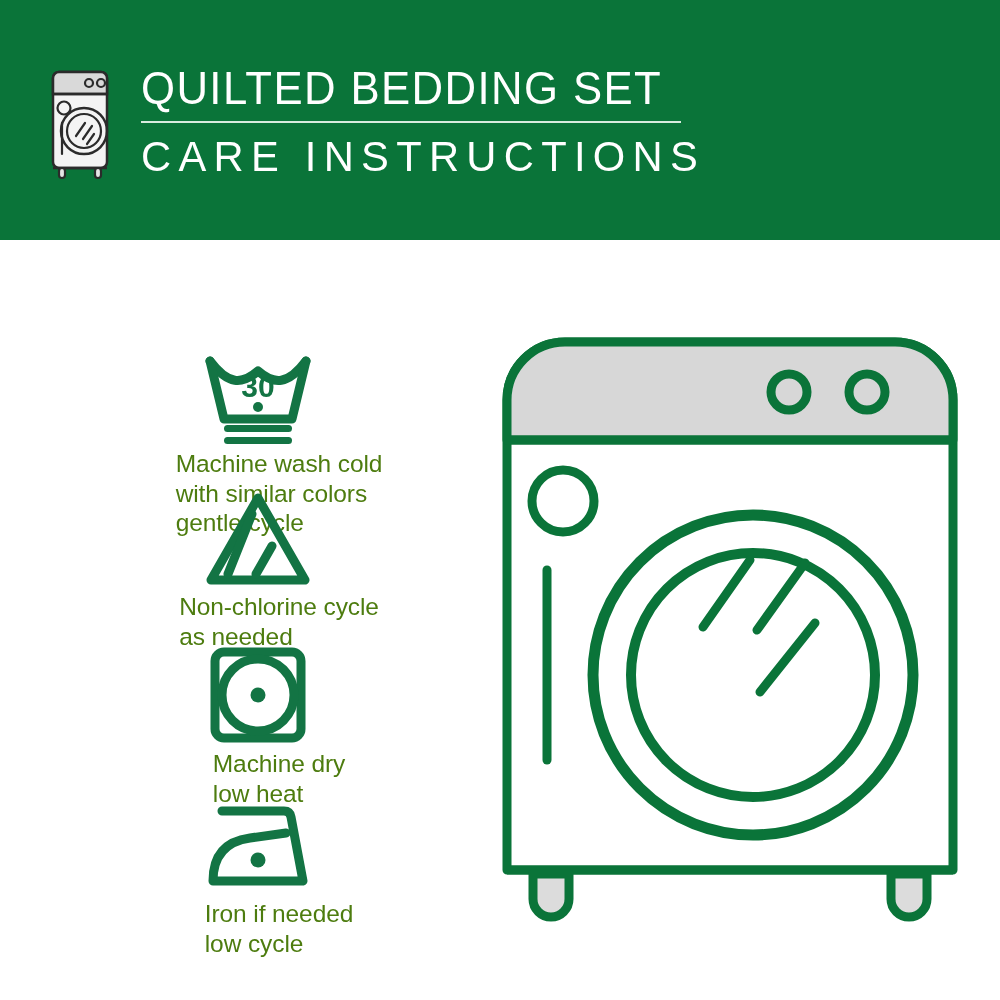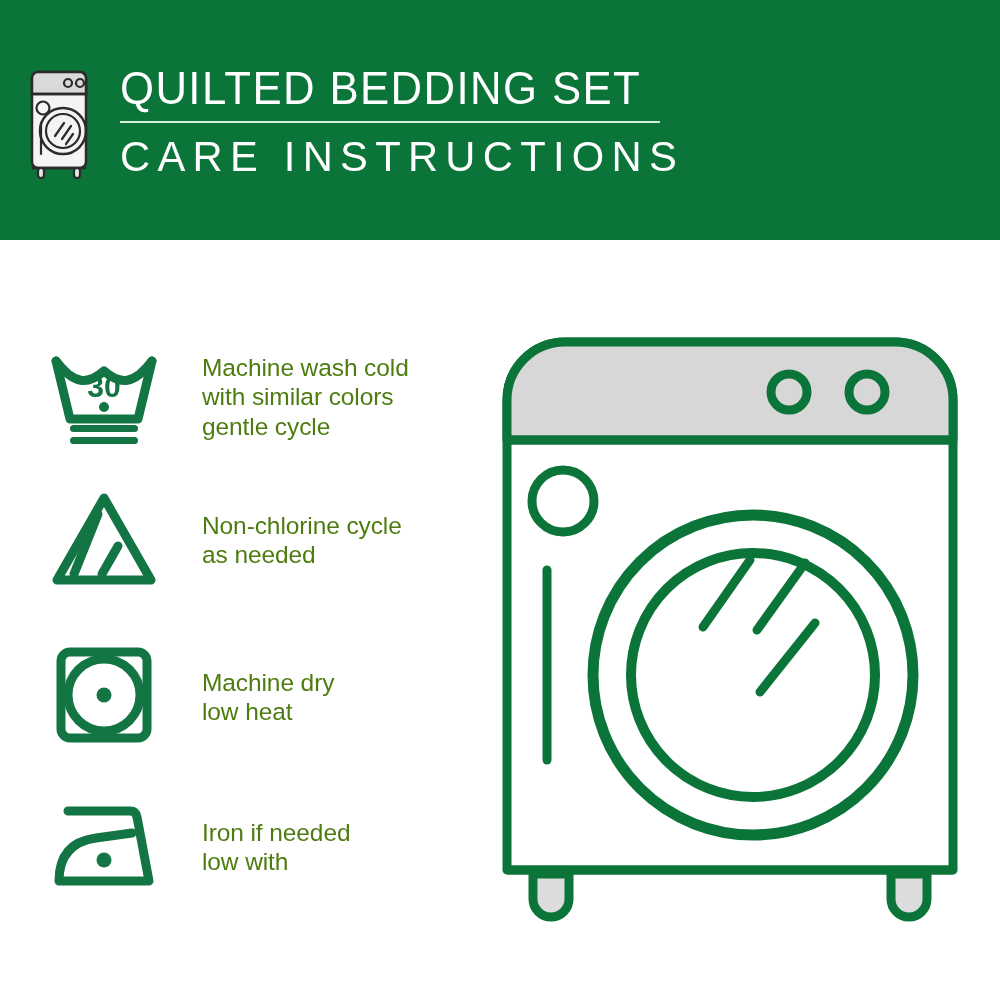--- a/index.html
+++ b/index.html
@@ -25,21 +25,21 @@
     position: absolute;
     left: 0;
     top: 0;
     width: 1000px;
     height: 240px;
     background: #0a7439;
     box-sizing: border-box;
   }
   .header-inner {
     position: absolute;
-    left: 28px;
+    left: 49px;
     top: 62px;
     display: flex;
     align-items: flex-start;
   }
   .header-icon {
     width: 62px;
     height: 112px;
     flex: 0 0 auto;
     margin-top: 6px;
   }
@@ -83,20 +83,21 @@
     top: 240px;
     width: 480px;
     height: 760px;
   }
   .care-item {
     position: absolute;
     left: 48px;
     display: flex;
     align-items: center;
     width: 420px;
+    flex-direction: column;
   }
   .care-item-0 { top: 105px; }
   .care-item-1 { top: 248px; }
   .care-item-2 { top: 405px; }
   .care-item-3 { top: 555px; }
 
   .care-symbol {
     width: 112px;
     height: 104px;
     flex: 0 0 auto;
@@ -191,21 +192,21 @@
       <div class="care-text">Machine dry
 low heat</div>
     </div>
 
     <div class="care-item care-item-3">
       <svg class="care-symbol" viewBox="0 0 112 104">
         <path d="M20 16 L82 16 Q88 16 89 22 L101 86 L11 86 Q11 48 48 43 L84 38" fill="none" stroke="#137444" stroke-width="9" stroke-linecap="round" stroke-linejoin="round"></path>
         <circle cx="56" cy="65" r="7.5" fill="#137444"></circle>
       </svg>
       <div class="care-text">Iron if needed
-low with</div>
+low cycle</div>
     </div>
 
   </div>
 
   <svg class="machine" viewBox="0 0 470 600">
 
     <path d="M12 70 a58 58 0 0 1 58 -58 h330 a58 58 0 0 1 58 58 v470 h-446 z" fill="#ffffff" stroke="#0a7439" stroke-width="9" stroke-linejoin="round"></path>
 
     <path d="M12 70 a58 58 0 0 1 58 -58 h330 a58 58 0 0 1 58 58 v40 h-446 z" fill="#d7d7d7" stroke="none"></path>
     <path d="M12 70 a58 58 0 0 1 58 -58 h330 a58 58 0 0 1 58 58 v40 h-446 z" fill="none" stroke="#0a7439" stroke-width="9" stroke-linejoin="round"></path>

